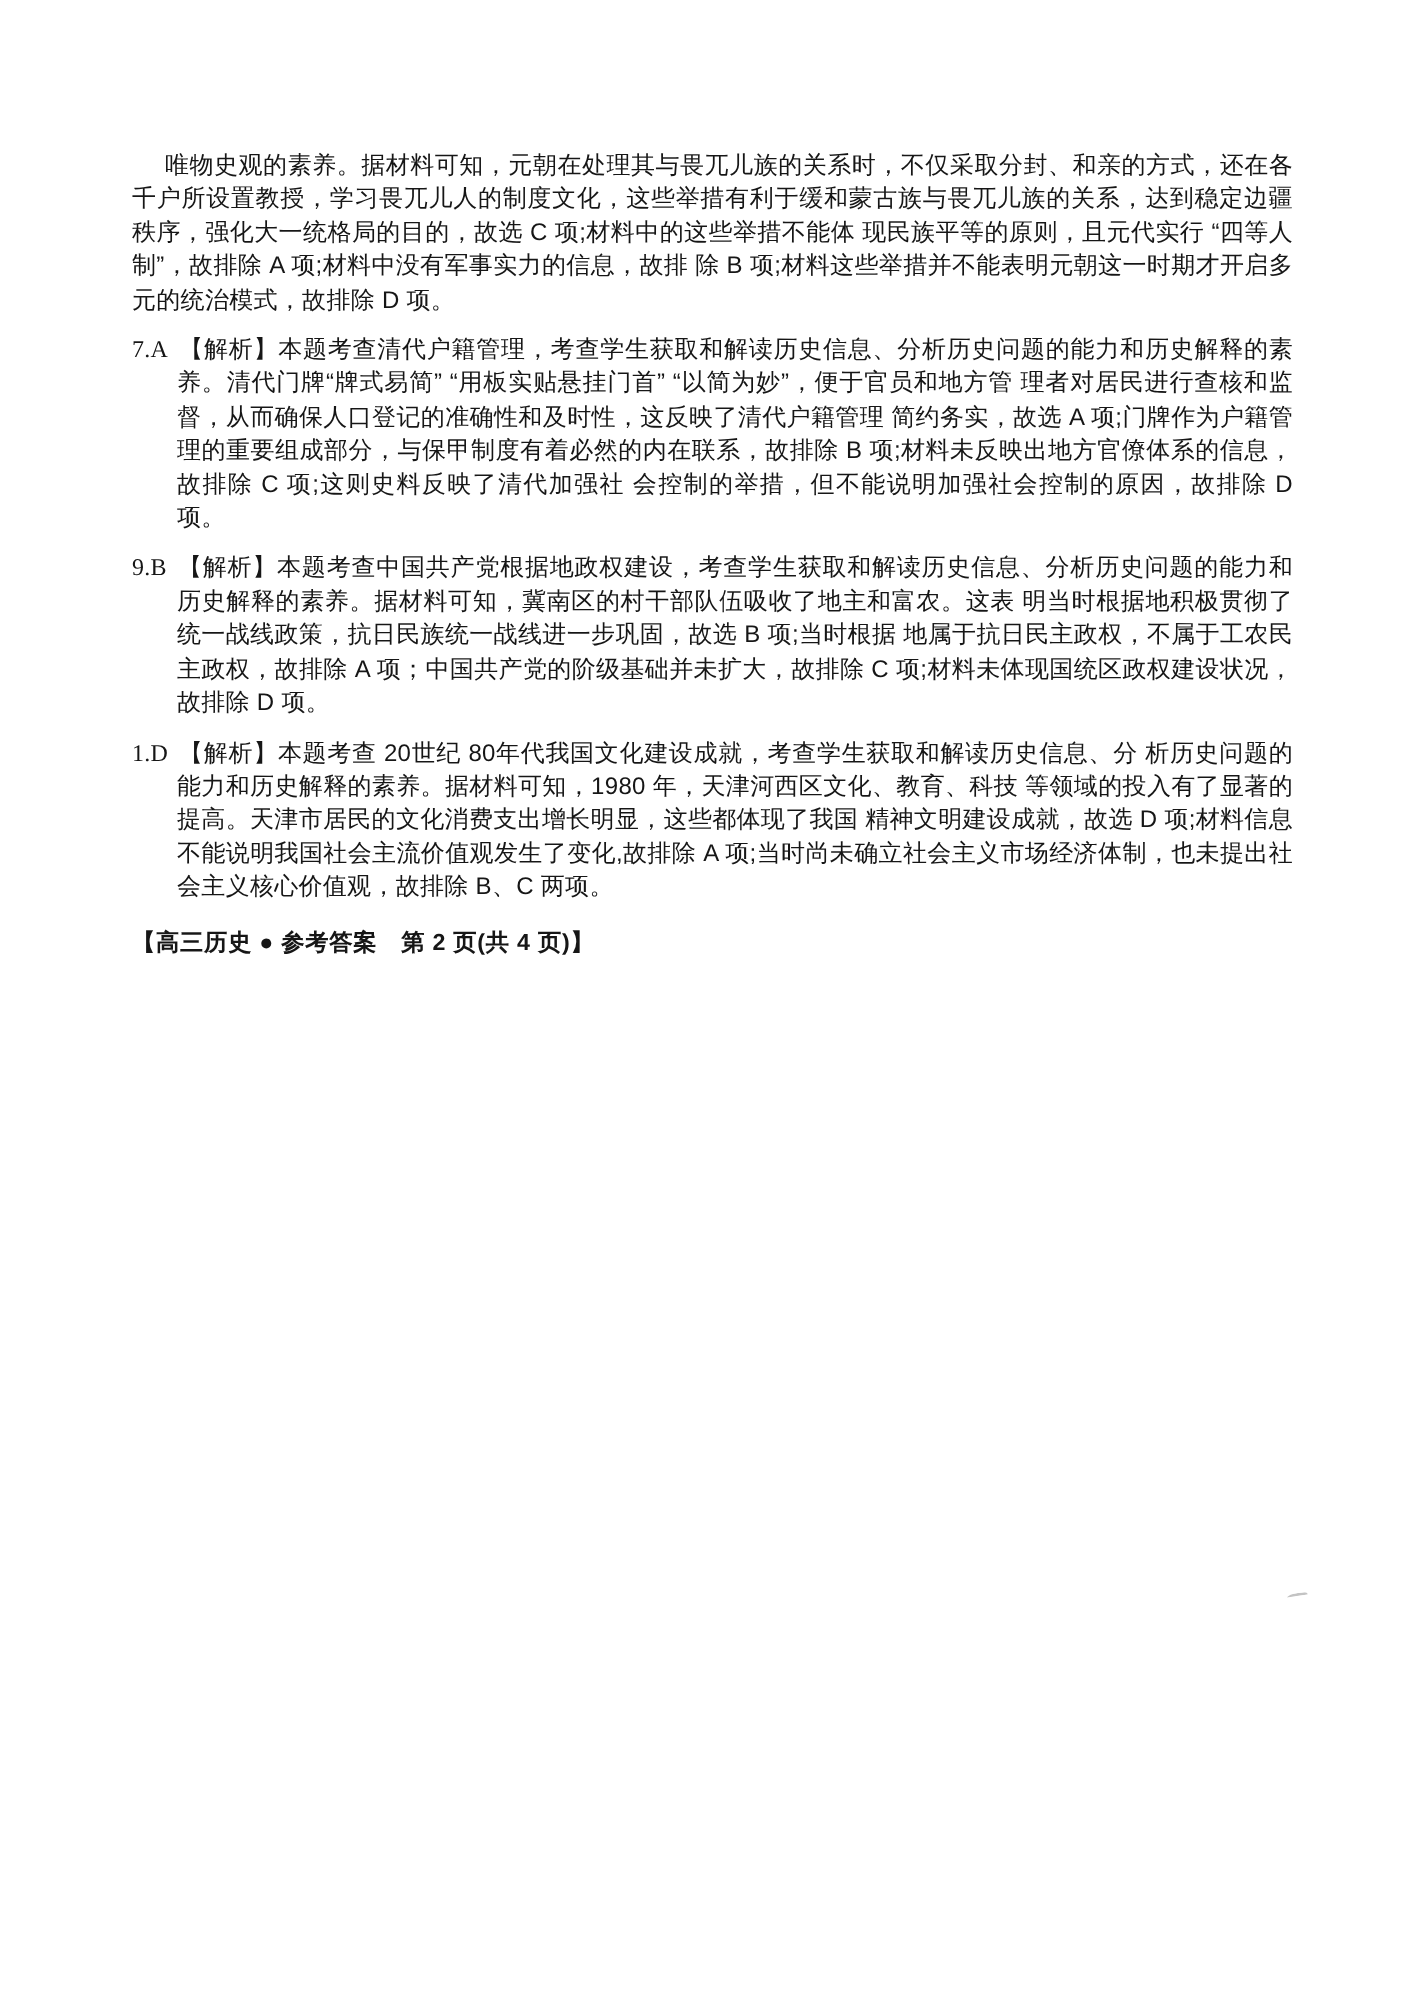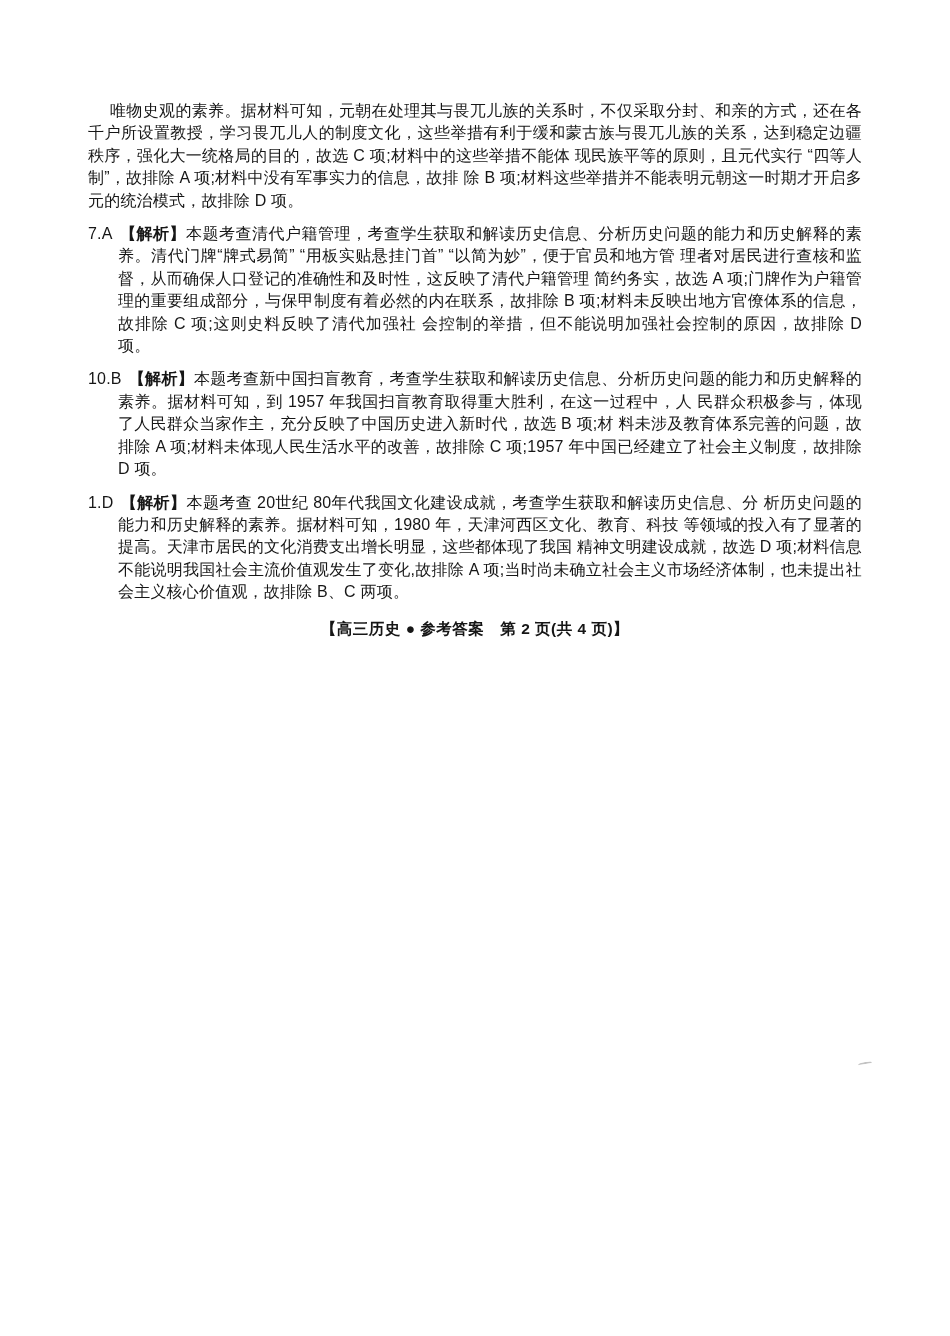--- a/index.html
+++ b/index.html
@@ -23,24 +23,23 @@
   }
   .continuation {
     text-indent: 22px;
     margin-bottom: 11px;
   }
   .item {
     padding-left: 30px;
     text-indent: -30px;
     margin-bottom: 11px;
   }
-  .num { margin-right: 7px; }
-  .label { font-weight: bold; }
+  .num { margin-right: 7px; font-family: Liberation Serif, serif; }
+  .label { font-weight: normal; }
   .footer-line {
-    text-align: center;
     font-weight: bold;
     font-size: 15.5px;
     margin-top: 14px;
     letter-spacing: 0.5px;
   }
   .artifact {
     position: absolute;
     left: 858px;
     top: 1062px;
     width: 14px;
@@ -55,22 +54,22 @@
 <body>
 
 <div class="page">
 
   <p class="doc-text continuation">唯物史观的素养。据材料可知，元朝在处理其与畏兀儿族的关系时，不仅采取分封、和亲的方式，还在各千户所设置教授，学习畏兀儿人的制度文化，这些举措有利于缓和蒙古族与畏兀儿族的关系，达到稳定边疆秩序，强化大一统格局的目的，故选 C 项;材料中的这些举措不能体 现民族平等的原则，且元代实行 “四等人制”，故排除 A 项;材料中没有军事实力的信息，故排 除 B 项;材料这些举措并不能表明元朝这一时期才开启多元的统治模式，故排除 D 项。</p>
 
   <div>
   <p class="doc-text item"><span class="num">7.A</span><span class="label">【解析】</span><span>本题考查清代户籍管理，考查学生获取和解读历史信息、分析历史问题的能力和历史解释的素养。清代门牌“牌式易简” “用板实贴悬挂门首” “以简为妙”，便于官员和地方管 理者对居民进行查核和监督，从而确保人口登记的准确性和及时性，这反映了清代户籍管理 简约务实，故选 A 项;门牌作为户籍管理的重要组成部分，与保甲制度有着必然的内在联系，故排除 B 项;材料未反映出地方官僚体系的信息，故排除 C 项;这则史料反映了清代加强社 会控制的举措，但不能说明加强社会控制的原因，故排除 D 项。</span></p>
 
 
+  <p class="doc-text item"><span class="num">9.B</span><span class="label">【解析】</span><span>本题考查中国共产党根据地政权建设，考查学生获取和解读历史信息、分析历史问题的能力和历史解释的素养。据材料可知，冀南区的村干部队伍吸收了地主和富农。这表 明当时根据地积极贯彻了统一战线政策，抗日民族统一战线进一步巩固，故选 B 项;当时根据 地属于抗日民主政权，不属于工农民主政权，故排除 A 项；中国共产党的阶级基础并未扩大，故排除 C 项;材料未体现国统区政权建设状况，故排除 D 项。</span></p>
 
-  <p class="doc-text item"><span class="num">10.B</span><span class="label">【解析】</span><span>本题考查新中国扫盲教育，考查学生获取和解读历史信息、分析历史问题的能力和历史解释的素养。据材料可知，到 1957 年我国扫盲教育取得重大胜利，在这一过程中，人 民群众积极参与，体现了人民群众当家作主，充分反映了中国历史进入新时代，故选 B 项;材 料未涉及教育体系完善的问题，故排除 A 项;材料未体现人民生活水平的改善，故排除 C 项;1957 年中国已经建立了社会主义制度，故排除 D 项。</span></p>
 
   <p class="doc-text item"><span class="num">1.D</span><span class="label">【解析】</span><span>本题考查 20世纪 80年代我国文化建设成就，考查学生获取和解读历史信息、分 析历史问题的能力和历史解释的素养。据材料可知，1980 年，天津河西区文化、教育、科技 等领域的投入有了显著的提高。天津市居民的文化消费支出增长明显，这些都体现了我国 精神文明建设成就，故选 D 项;材料信息不能说明我国社会主流价值观发生了变化,故排除 A 项;当时尚未确立社会主义市场经济体制，也未提出社会主义核心价值观，故排除 B、C 两项。</span></p>
 
 </div>
 
   <p class="doc-text footer-line">【高三历史 ● 参考答案　第 2 页(共 4 页)】</p>
 
   <div class="artifact"></div>
 
 </div>

